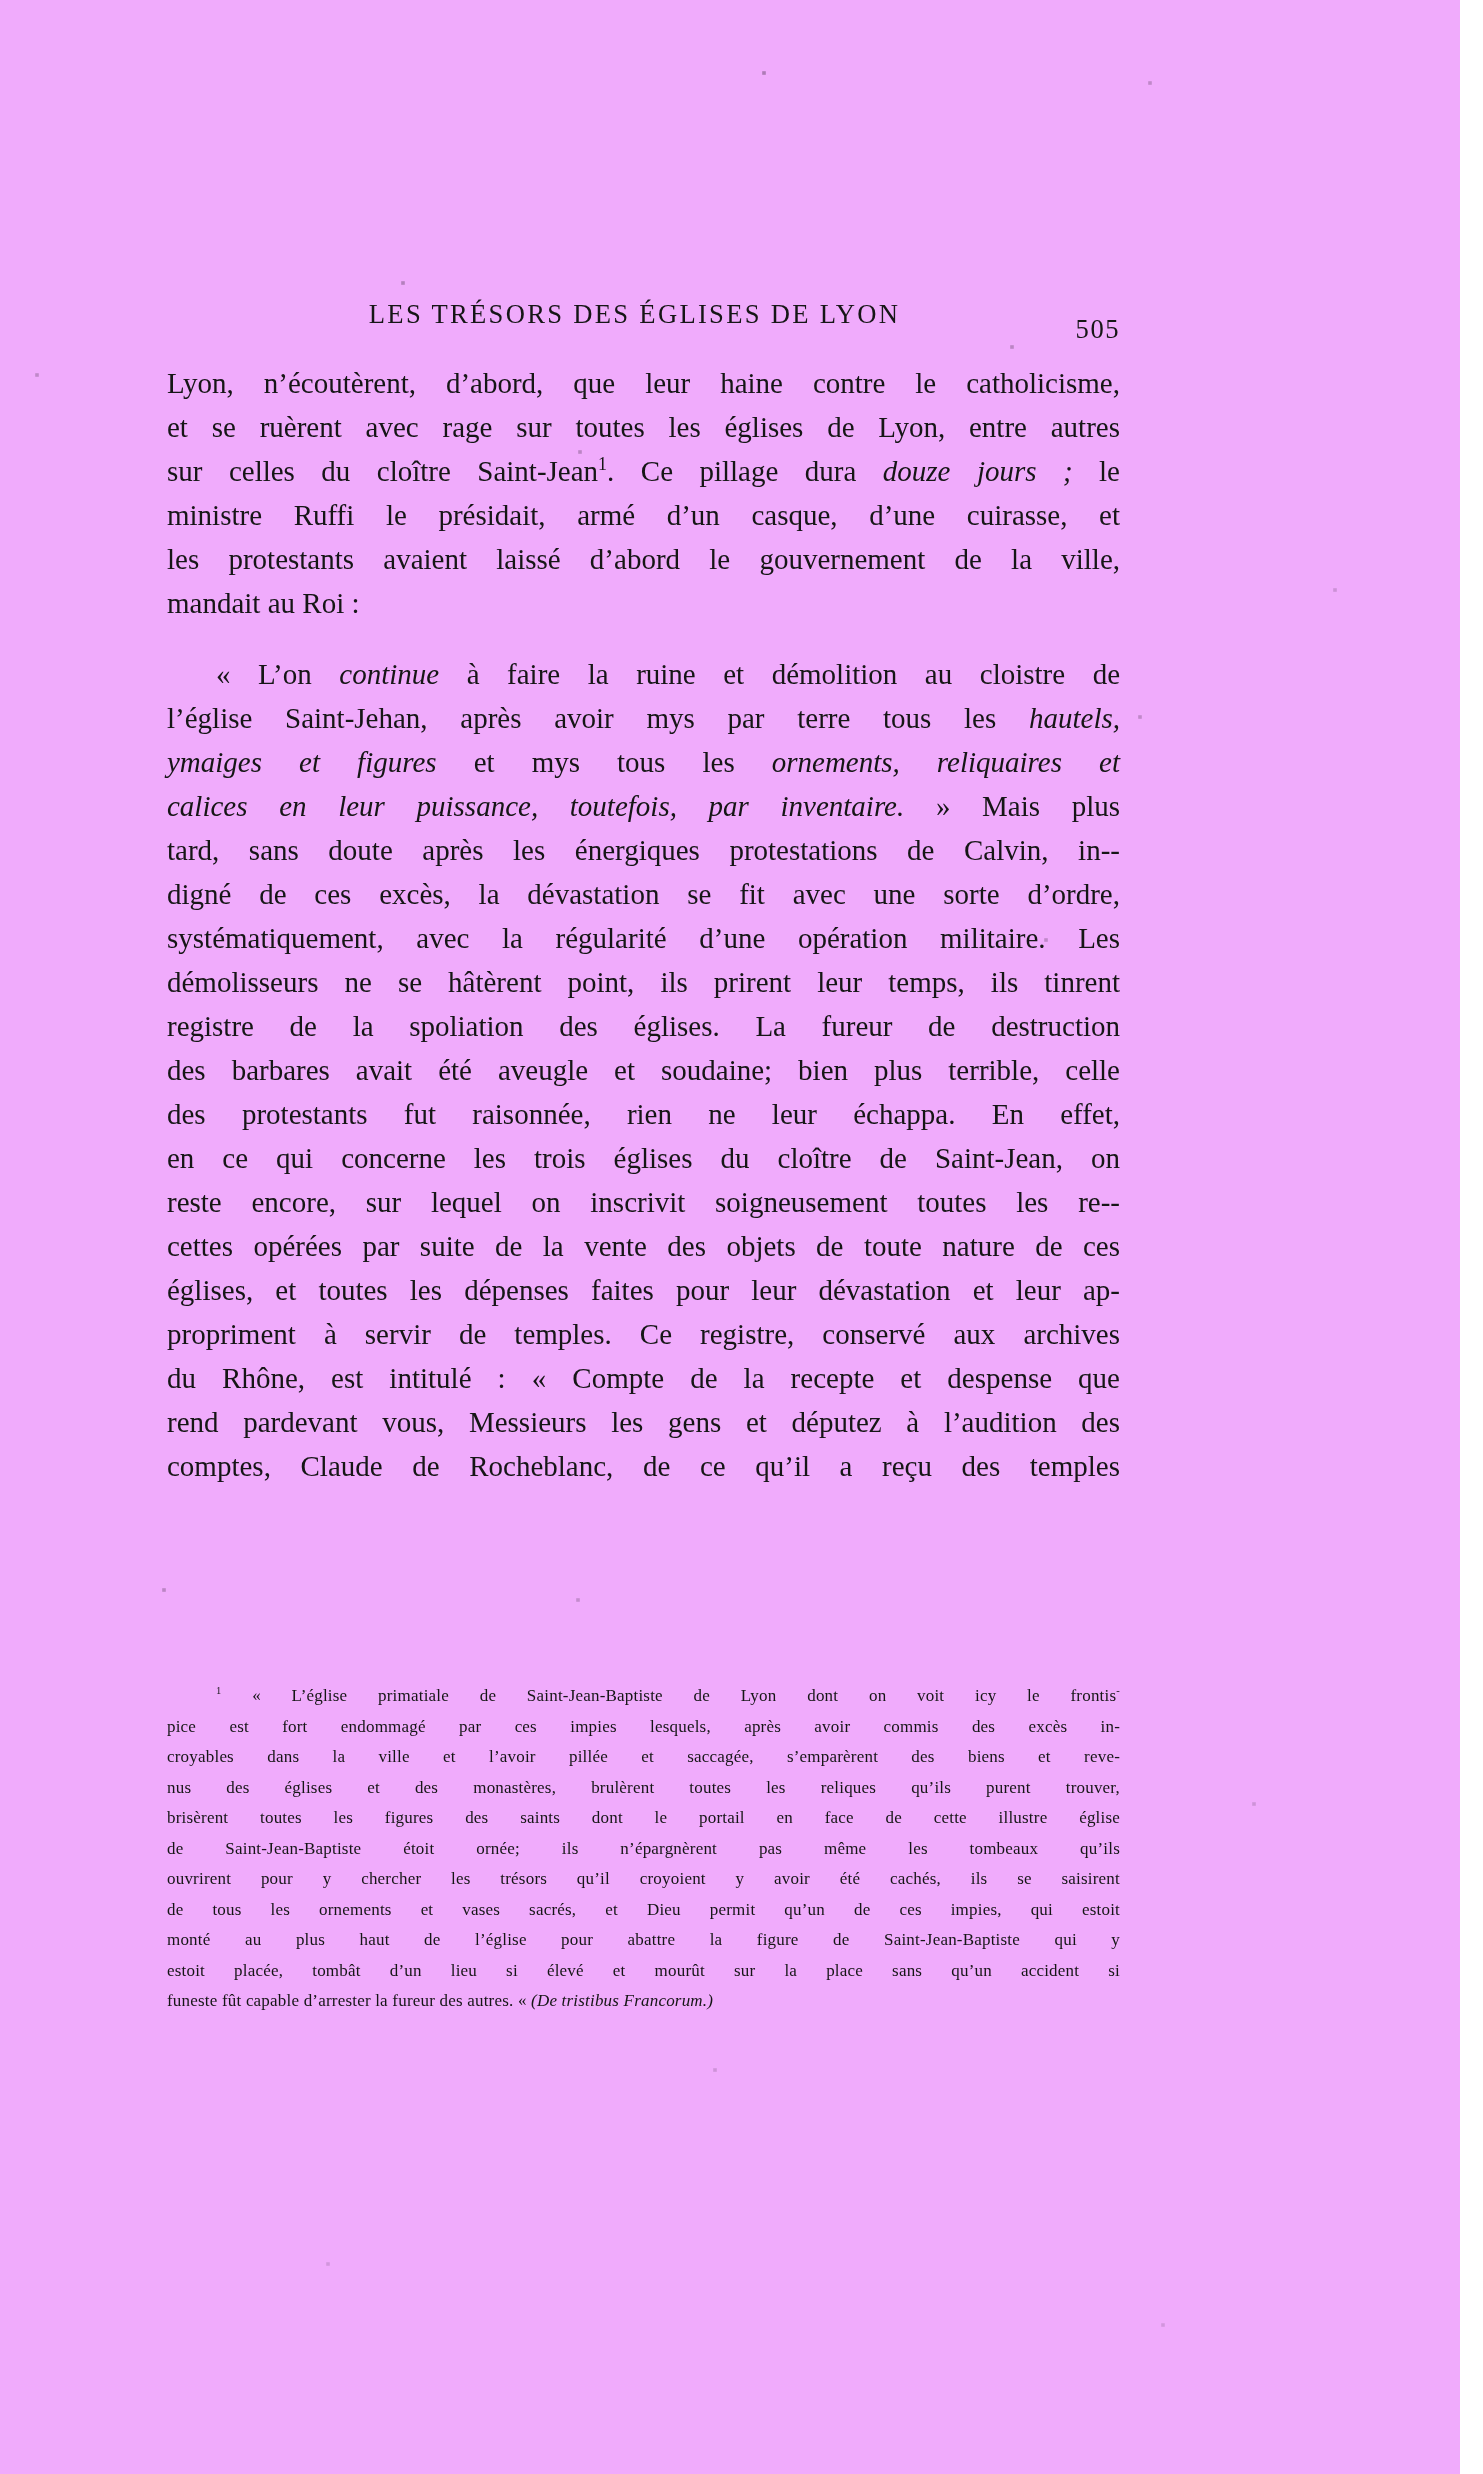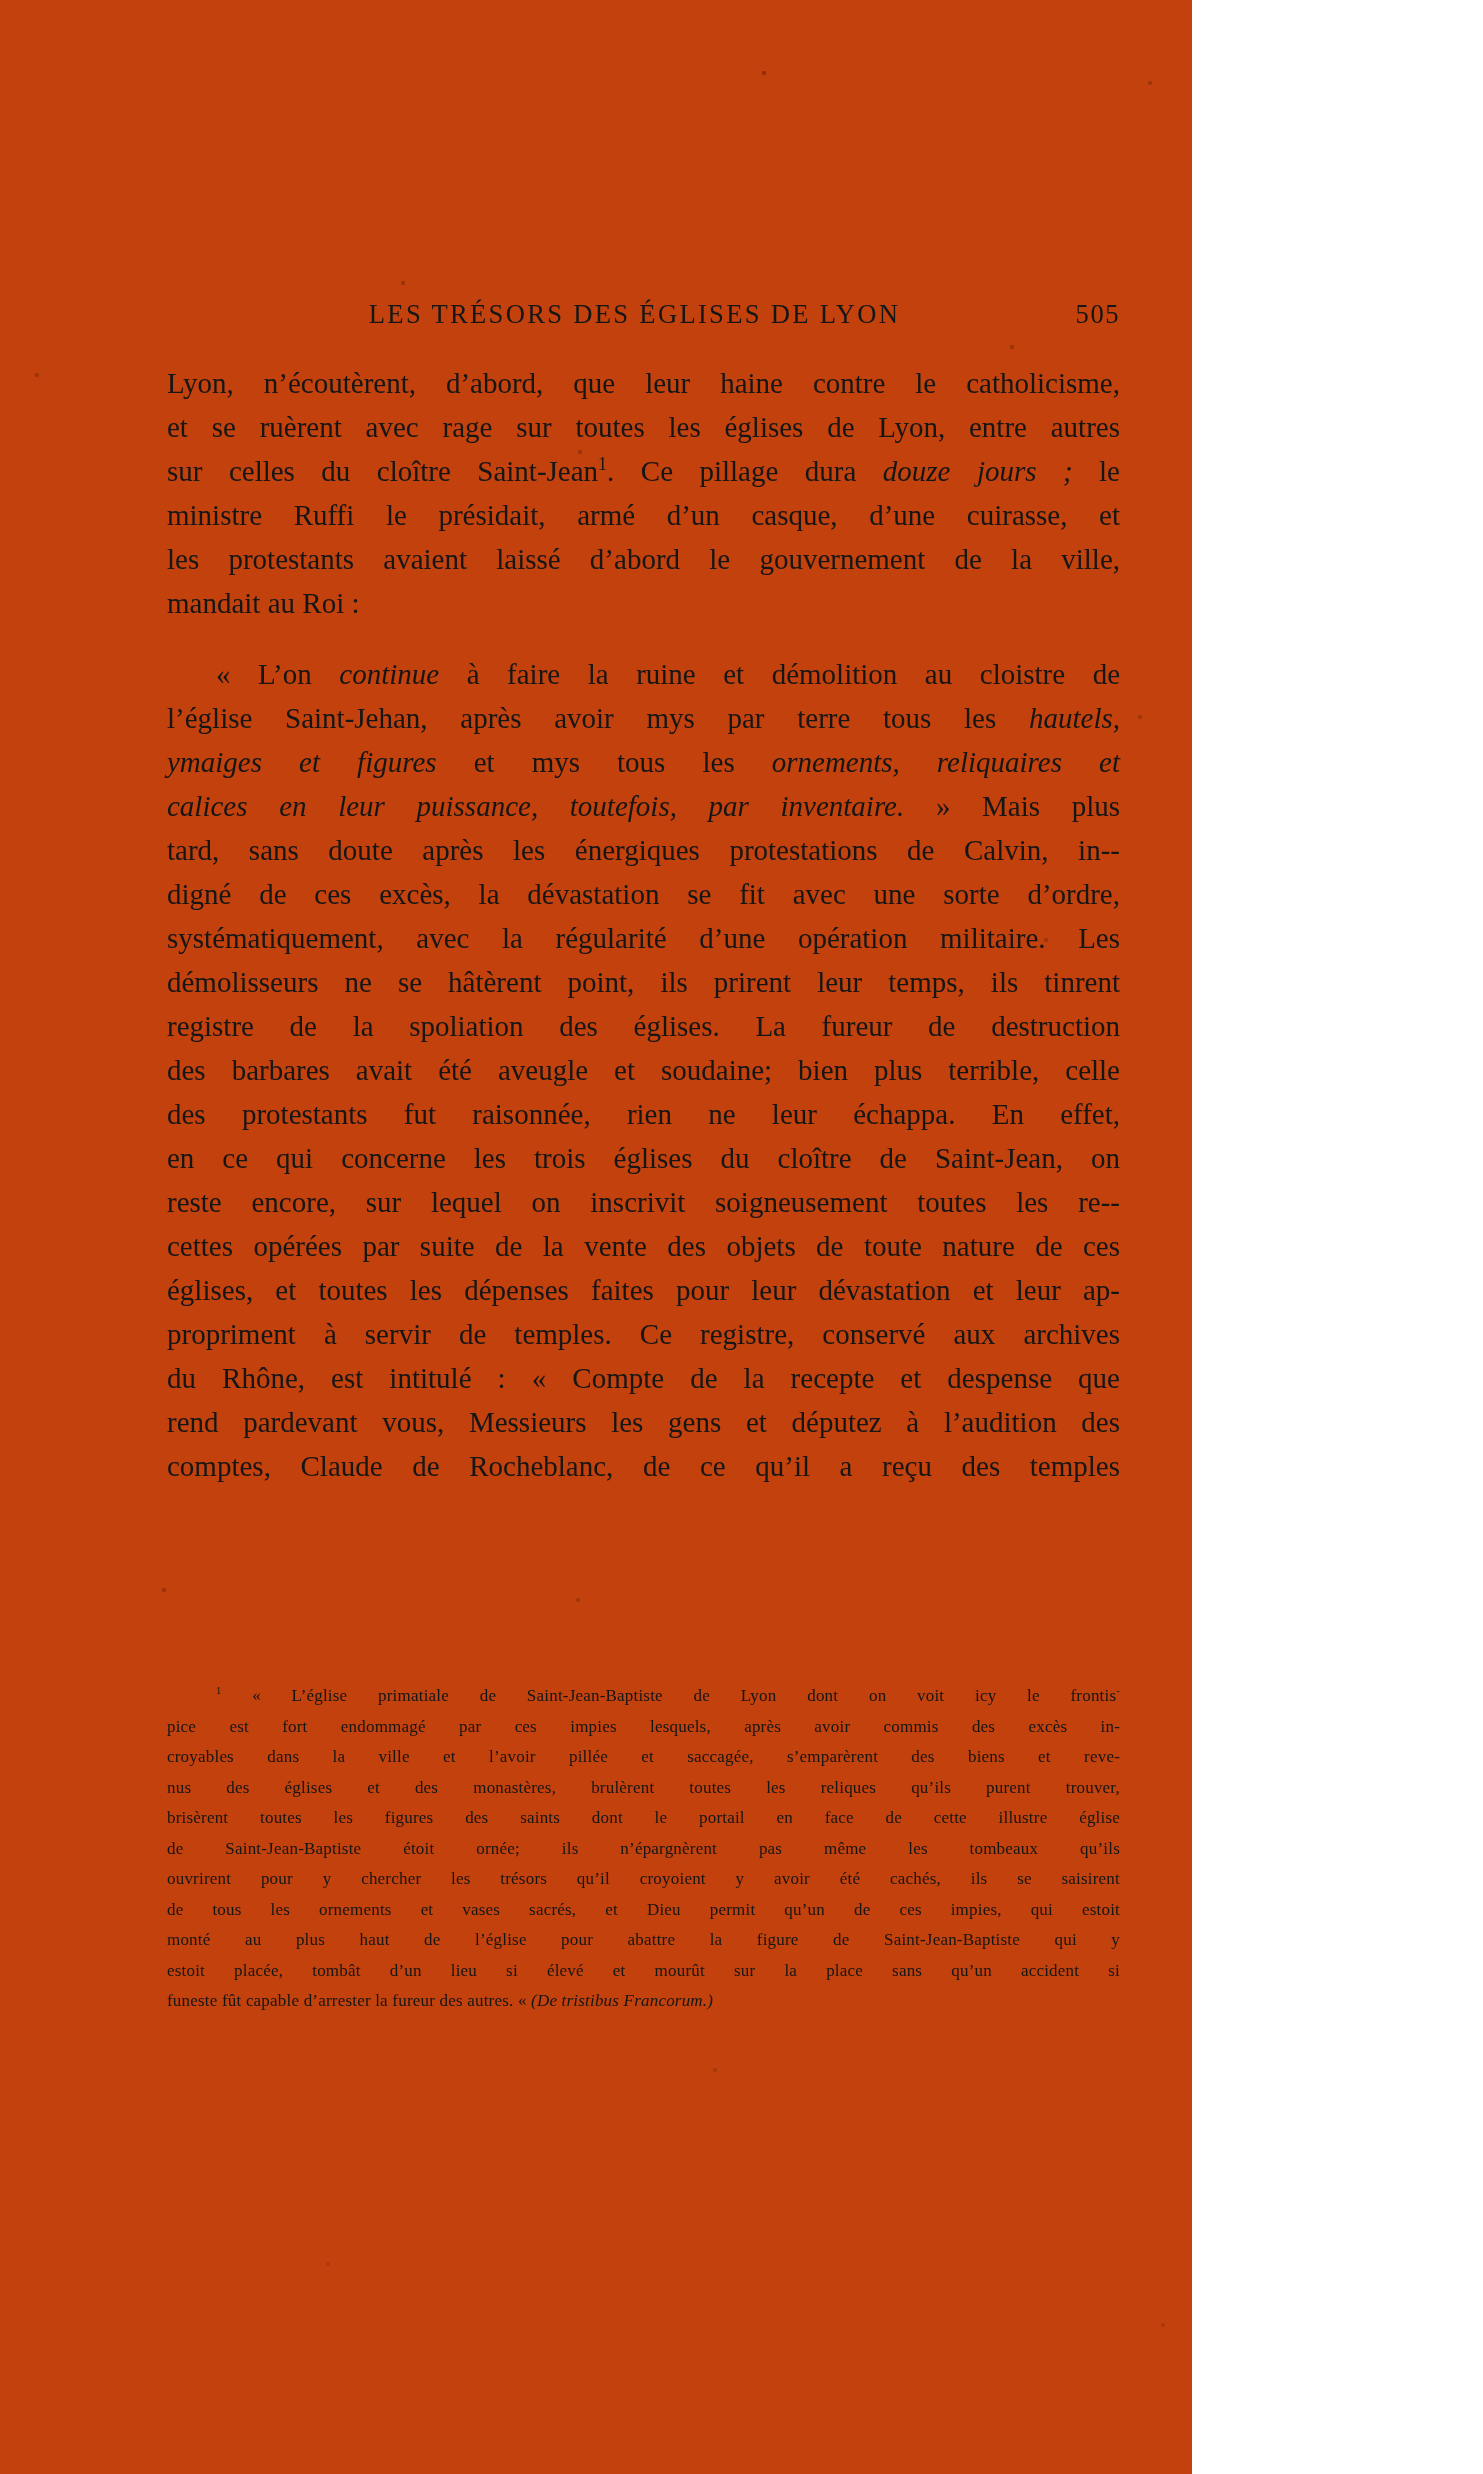--- a/index.html
+++ b/index.html
@@ -1,20 +1,20 @@
 <!DOCTYPE html>
 <html lang="fr" style="font-size:12px"><head>
 <meta charset="utf-8">
 <style>
   html, body { margin: 0; padding: 0; background: #ffffff; }
   #page {
     position: relative;
-    width: 1192px;
+    width: 1460px;
     height: 2475px;
-    background: #c2410c;
+    background: #f0abfc;
     overflow: hidden;
     font-family: "Liberation Serif", "DejaVu Serif", serif;
     color: #161616;
   }
 
   
   #running-header {
     position: absolute;
     left: 167px;
     top: 299px;
@@ -25,21 +25,21 @@
     display: block;
     text-align: center;
     font-size: 26.6px;
     letter-spacing: 2.3px;
     white-space: nowrap;
     transform: translateX(-9px);
   }
   #folio {
     position: absolute;
     right: 0;
-    top: 0;
+    top: 15px;
     font-size: 26.6px;
     letter-spacing: 1.5px;
   }
 
   
   #body-text {
     position: absolute;
     left: 167px;
     top: 361px;
     width: 953px;

